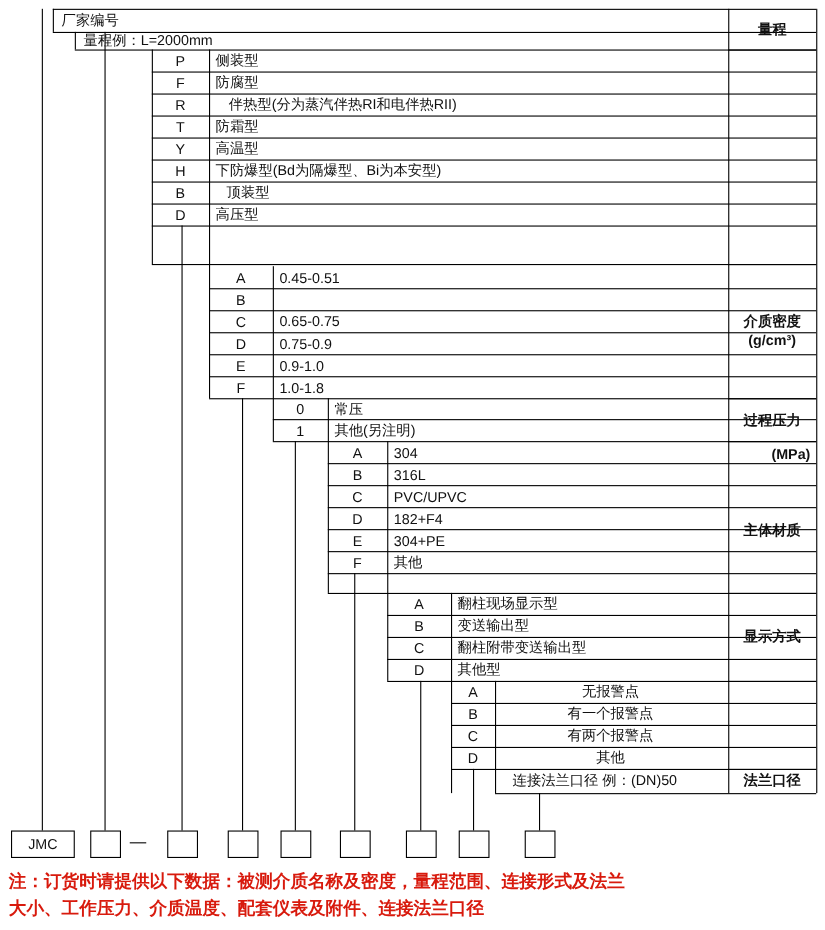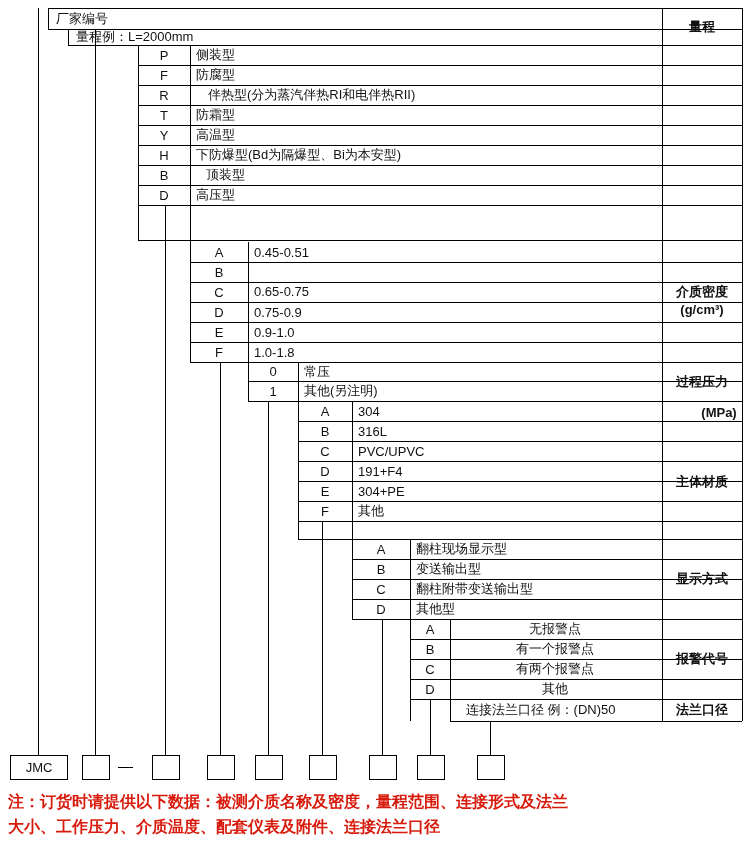--- a/index.html
+++ b/index.html
@@ -199,21 +199,21 @@
   <div class="cell code" style="left:298px; top:401px; width:54px; height:20px;">A</div>
   <div class="cell desc" style="left:352px; top:401px; width:308px; height:20px;">304</div>
 
   <div class="cell code" style="left:298px; top:421px; width:54px; height:20px;">B</div>
   <div class="cell desc" style="left:352px; top:421px; width:308px; height:20px;">316L</div>
 
   <div class="cell code" style="left:298px; top:441px; width:54px; height:20px;">C</div>
   <div class="cell desc" style="left:352px; top:441px; width:308px; height:20px;">PVC/UPVC</div>
 
   <div class="cell code" style="left:298px; top:461px; width:54px; height:20px;">D</div>
-  <div class="cell desc" style="left:352px; top:461px; width:308px; height:20px;">191+F4</div>
+  <div class="cell desc" style="left:352px; top:461px; width:308px; height:20px;">182+F4</div>
 
   <div class="cell code" style="left:298px; top:481px; width:54px; height:20px;">E</div>
   <div class="cell desc" style="left:352px; top:481px; width:308px; height:20px;">304+PE</div>
 
   <div class="cell code" style="left:298px; top:501px; width:54px; height:20px;">F</div>
   <div class="cell desc" style="left:352px; top:501px; width:308px; height:20px;">其他</div>
 
   <div class="cell code" style="left:352px; top:539px; width:58px; height:20px;">A</div>
   <div class="cell desc" style="left:410px; top:539px; width:250px; height:20px;">翻柱现场显示型</div>
 
@@ -242,21 +242,20 @@
 
   <div class="rightlabel" style="left:662px; top:8px;   width:80px; height:37px;">量程</div>
   <div class="rightlabel" style="left:662px; top:240px; width:80px; height:122px;">
     <span>介质密度</span>
     <span>(g/cm³)</span>
   </div>
   <div class="rightlabel" style="left:662px; top:362px; width:80px; height:39px;">过程压力</div>
   <div class="rightlabel" style="left:662px; top:401px; width:80px; height:24px;margin-left:17px;">(MPa)</div>
   <div class="rightlabel" style="left:662px; top:425px; width:80px; height:114px;">主体材质</div>
   <div class="rightlabel" style="left:662px; top:539px; width:80px; height:80px;">显示方式</div>
-  <div class="rightlabel" style="left:662px; top:619px; width:80px; height:80px;">报警代号</div>
   <div class="rightlabel" style="left:662px; top:699px; width:80px; height:22px;">法兰口径</div>
 
   <div class="vline" style="left:38px;  top:8px;   height:747px;"></div>
   <div class="vline" style="left:95px;  top:29px;  height:726px;"></div>
   <div class="vline" style="left:165px; top:205px; height:550px;"></div>
   <div class="vline" style="left:220px; top:362px; height:393px;"></div>
   <div class="vline" style="left:268px; top:401px; height:354px;"></div>
   <div class="vline" style="left:322px; top:521px; height:234px;"></div>
   <div class="vline" style="left:382px; top:619px; height:136px;"></div>
   <div class="vline" style="left:430px; top:699px; height:56px;"></div>

